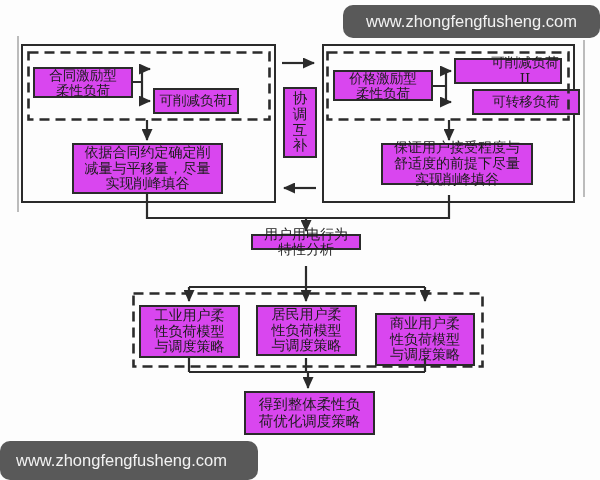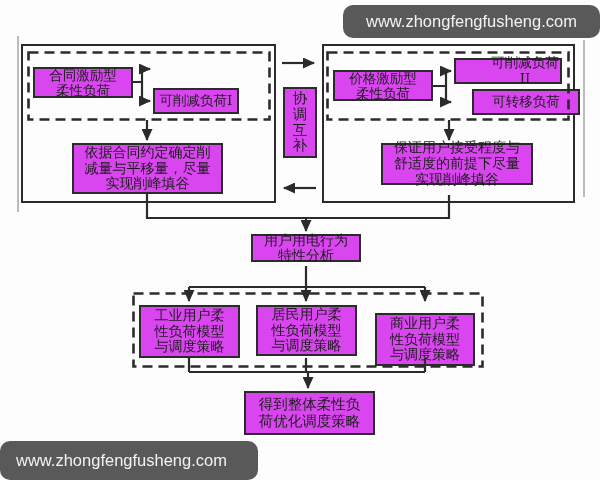--- a/index.html
+++ b/index.html
@@ -25,21 +25,21 @@
   }
   #n-contract-source{left:33px;top:67px;width:100px;height:31px;line-height:1.05;}
   #n-shiftable{left:153px;top:56px;width:86px;height:26px;}
   #n-curtail1{left:153px;top:88px;width:86px;height:26px;}
   #n-contract-outcome{left:72px;top:143px;width:151px;height:51px;font-size:14px;line-height:1.14;}
   #n-price-source{left:333px;top:70px;width:100px;height:31px;line-height:1.05;}
   #n-curtail2{left:454px;top:58px;width:108px;height:26px;padding-left:34px;}
   #n-transfer{left:454px;top:89px;width:108px;height:26px;margin-left:18px;}
   #n-price-outcome{left:381px;top:143px;width:152px;height:42px;font-size:14px;line-height:1.14;}
   #n-coord{left:283px;top:87px;width:34px;height:71px;font-size:14.5px;line-height:1.1;}
-  #n-analysis{left:251px;top:234px;width:110px;height:28px;font-size:14px;line-height:1.05;}
+  #n-analysis{left:251px;top:234px;width:110px;height:16px;font-size:14px;line-height:1.05;}
   #n-industrial{left:139px;top:305px;width:101px;height:53px;font-size:14px;line-height:1.14;}
   #n-residential{left:256px;top:305px;width:101px;height:51px;font-size:14px;line-height:1.14;}
   #n-commercial{left:375px;top:305px;width:100px;height:53px;font-size:14px;line-height:1.14;margin-top:8px;}
   #n-result{left:244px;top:391px;width:131px;height:44px;font-size:14.5px;line-height:1.2;}
 
   
   svg.connectors{position:absolute;left:0;top:0;pointer-events:none;}
 
   
   .watermark{

